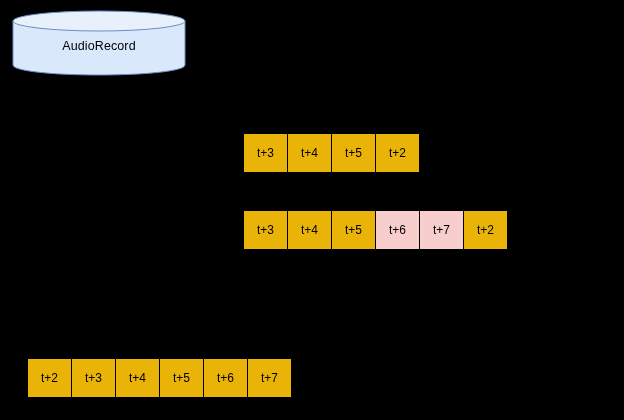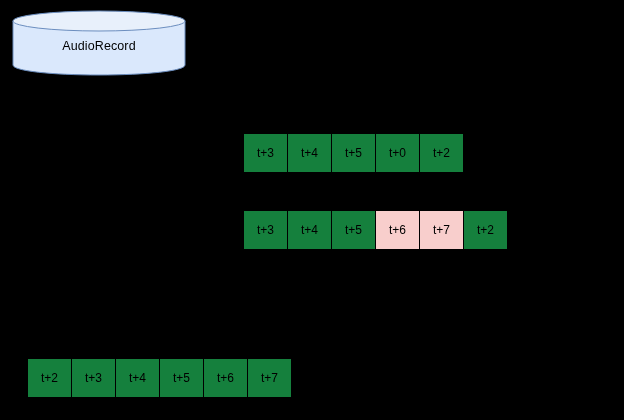--- a/index.html
+++ b/index.html
@@ -70,21 +70,21 @@
     justify-content: center;
     font-size: 12px;
     color: #000000;
     line-height: 1;
     white-space: nowrap;
   }
   .buffer-cell:first-child {
     margin-left: 0;
   }
   .cell-blue {
-    background: #15803d;
+    background: #eab308;
   }
   .cell-pink {
     background: #f8cecc;
   }
 
   #row-pending   { left: 243px; top: 133px; }
   #row-filled    { left: 243px; top: 210px; }
   #row-ordered   { left: 27px;  top: 358px; }
 </style>
 </head>
@@ -99,21 +99,20 @@
         <ellipse cx="87" cy="11" rx="86" ry="10" fill="#e8f0fb" stroke="#6c8ebf" stroke-width="1"></ellipse>
       </svg>
     </span>
     <div class="cylinder-label">AudioRecord</div>
   </div>
 
   <div class="buffer-row" id="row-pending">
     <div class="buffer-cell cell-blue">t+3</div>
     <div class="buffer-cell cell-blue">t+4</div>
     <div class="buffer-cell cell-blue">t+5</div>
-    <div class="buffer-cell cell-blue">t+0</div>
     <div class="buffer-cell cell-blue">t+2</div>
   </div>
 
   <div class="buffer-row" id="row-filled">
     <div class="buffer-cell cell-blue">t+3</div>
     <div class="buffer-cell cell-blue">t+4</div>
     <div class="buffer-cell cell-blue">t+5</div>
     <div class="buffer-cell cell-pink">t+6</div>
     <div class="buffer-cell cell-pink">t+7</div>
     <div class="buffer-cell cell-blue">t+2</div>

